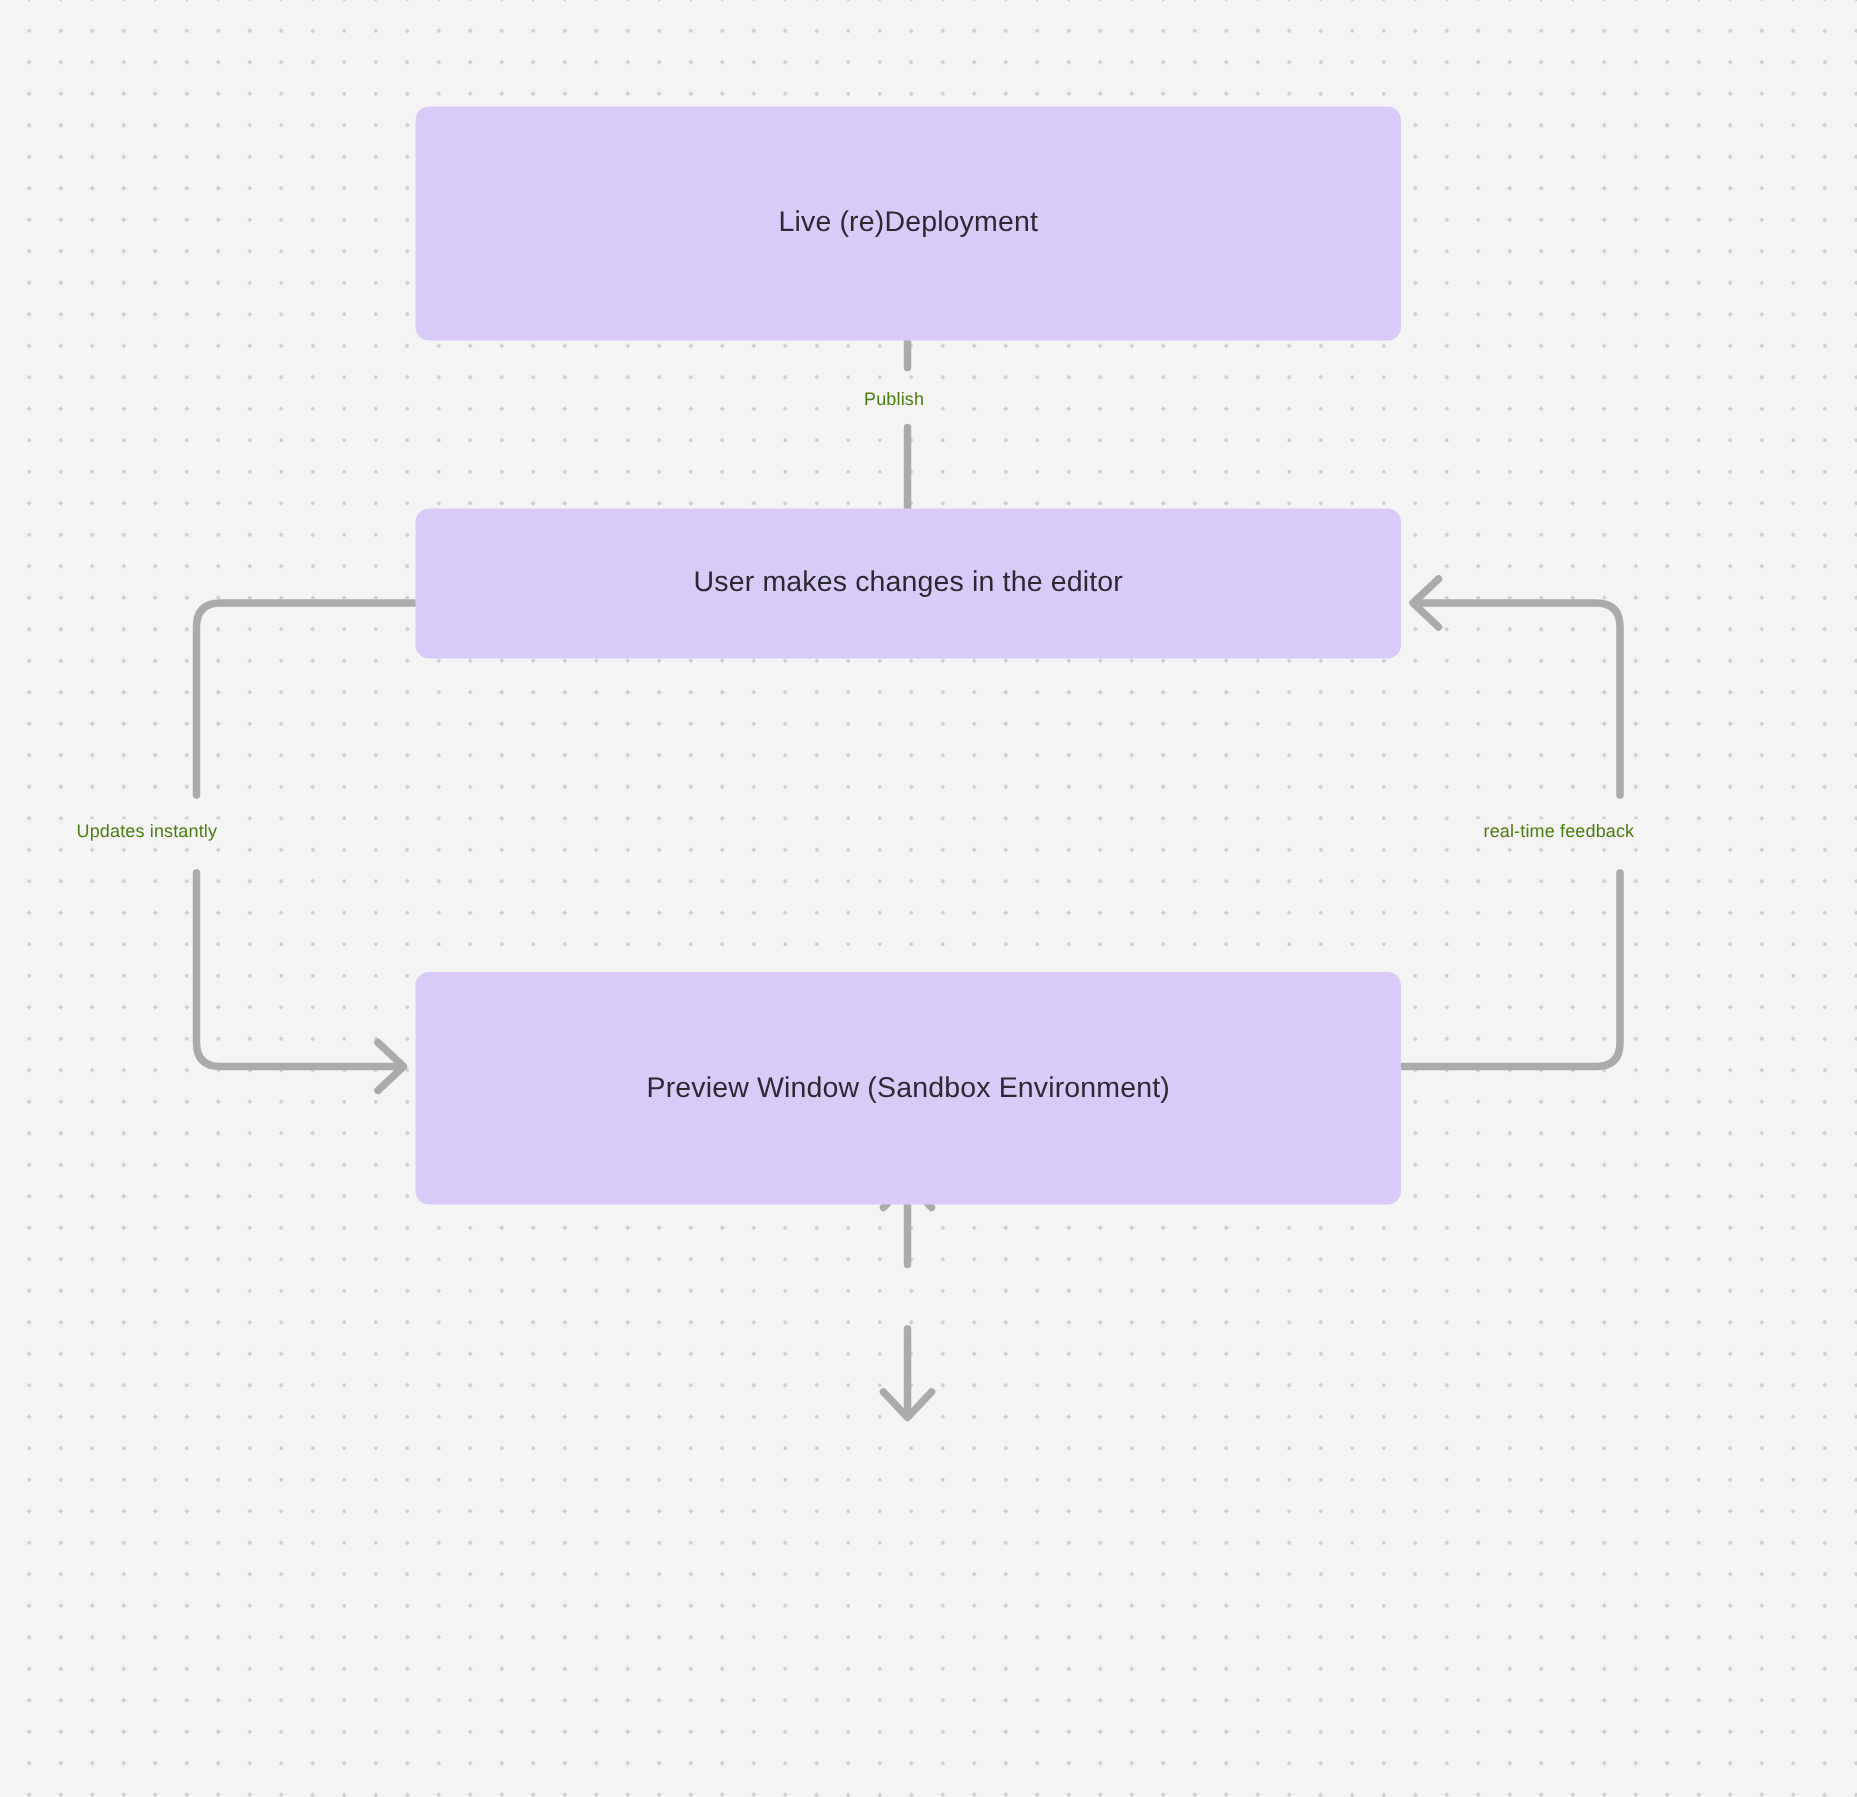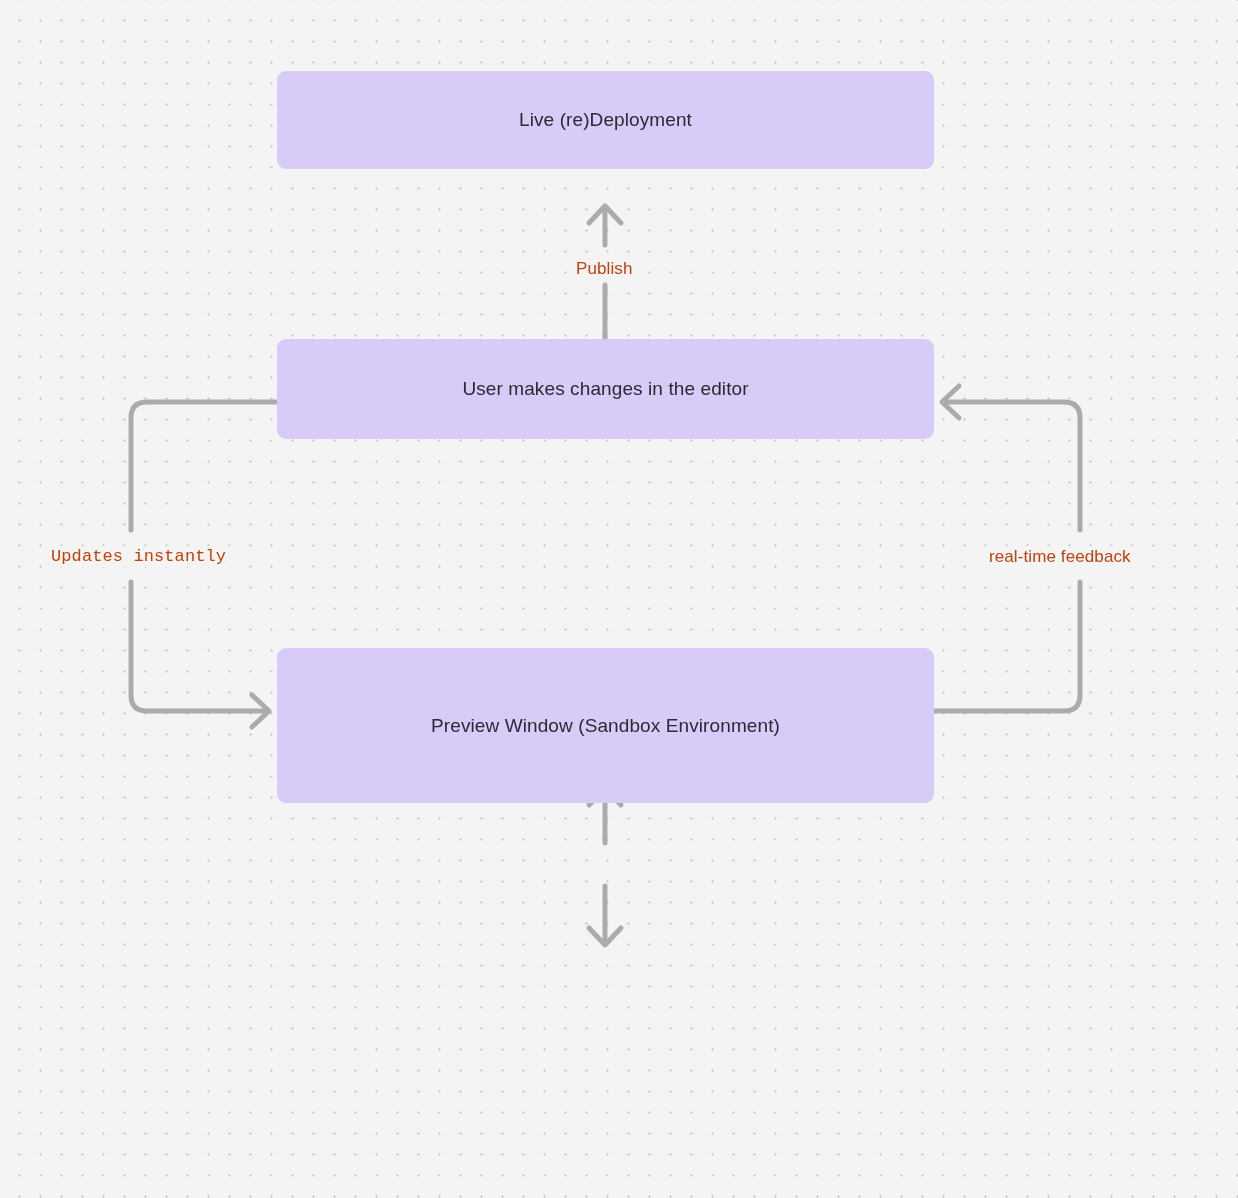--- a/index.html
+++ b/index.html
@@ -35,48 +35,48 @@
   .node {
     position: absolute;
     display: flex;
     align-items: center;
     justify-content: center;
     box-sizing: border-box;
     background-color: #d9cbf8;
     border-radius: 9px;
     left: 277px;
     width: 657px;
-    height: 98px;
+    height: 156px;
     padding: 0 18px;
   }
   .node-label {
     font-size: 19px;
     line-height: 1.25;
     color: #2a2a33;
     text-align: center;
     letter-spacing: 0.1px;
     white-space: nowrap;
   }
 
   #node-live        { top: 71px; }
   #node-user        { top: 339px; height: 100px; }
   #node-preview     { top: 648px; height: 155px; }
   #node-devserver   { top: 957px; height: 127px; }
 
   .edge-label {
     position: absolute;
-    font-size: 17px;
-    color: #c2410c;
+    font-size: 12px;
+    color: #4d7c0f;
     letter-spacing: 0.1px;
     white-space: nowrap;
     background-color: #f4f4f4;
     padding: 1px 6px;
   }
   #label-publish          { left: 570px;  top: 258px; }
-  #label-updates          { left: 45px;   top: 546px; font-family: Liberation Mono, monospace; }
+  #label-updates          { left: 45px;   top: 546px; }
   #label-realtime         { left: 983px;  top: 546px; }
   #label-spunup           { left: 411px;  top: 855px; }
 </style>
 </head>
 <body>
 
 <div id="canvas">
 
   <svg id="edges" viewBox="0 0 1238 1198" width="1238" height="1198" xmlns="http://www.w3.org/2000/svg">
     <g fill="none" stroke="#ababab" stroke-width="5" stroke-linecap="round" stroke-linejoin="round">

